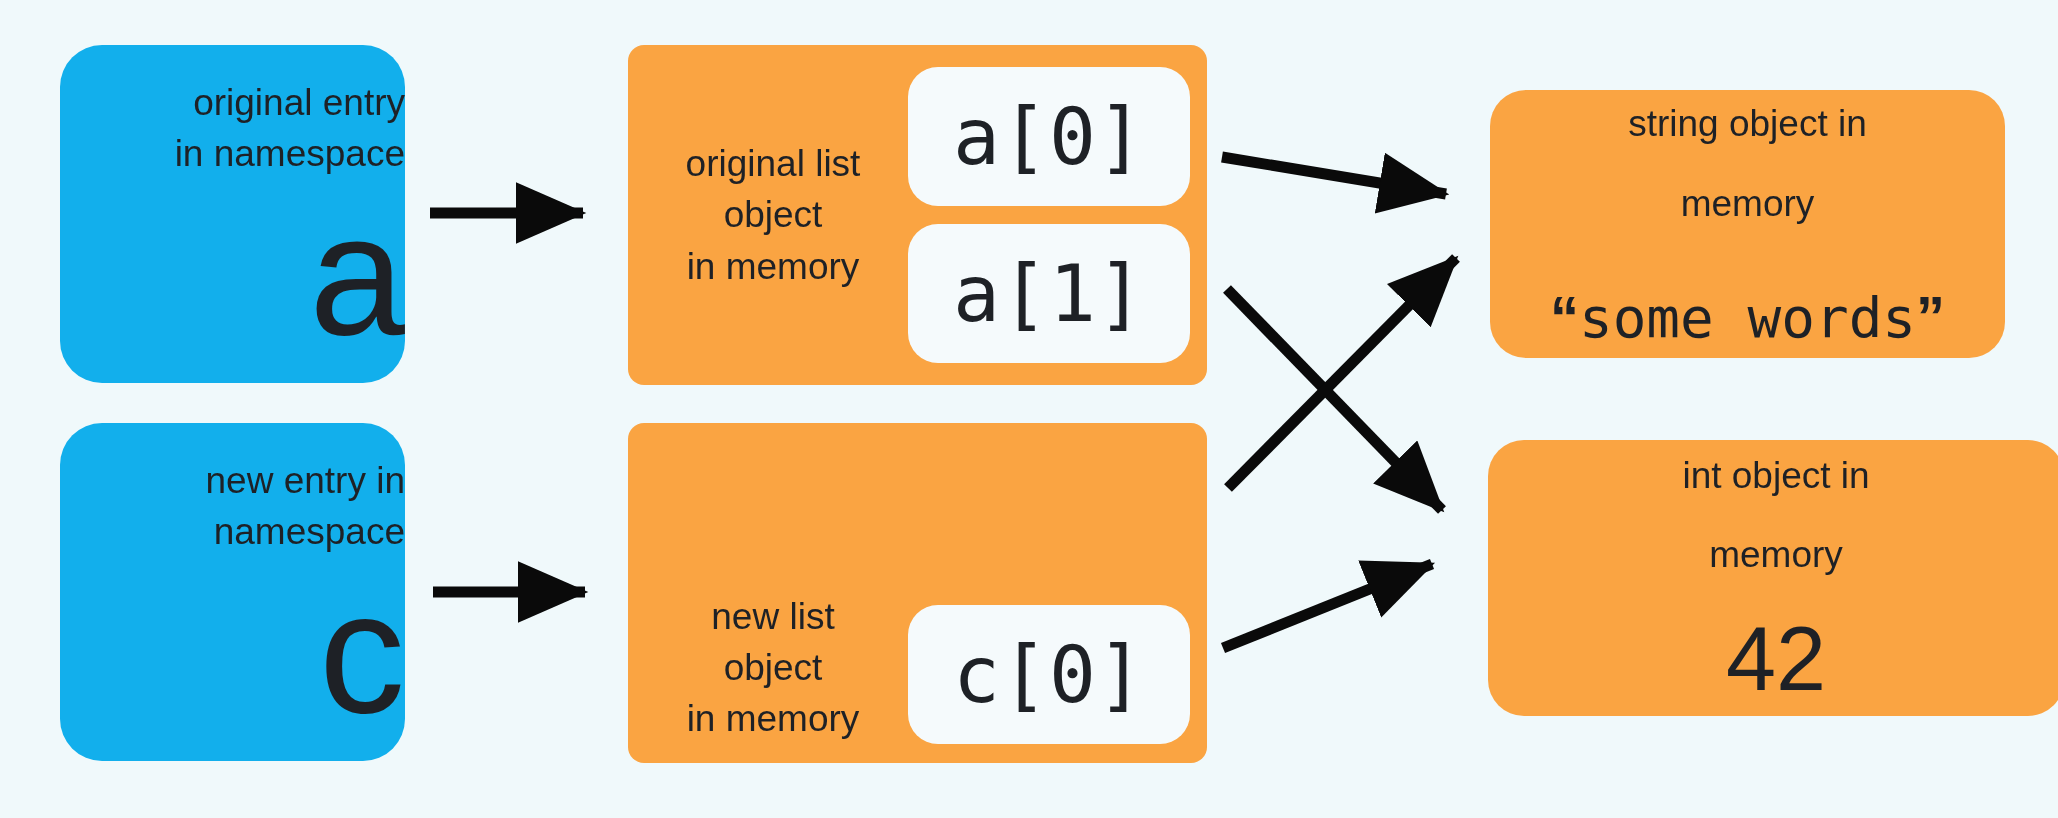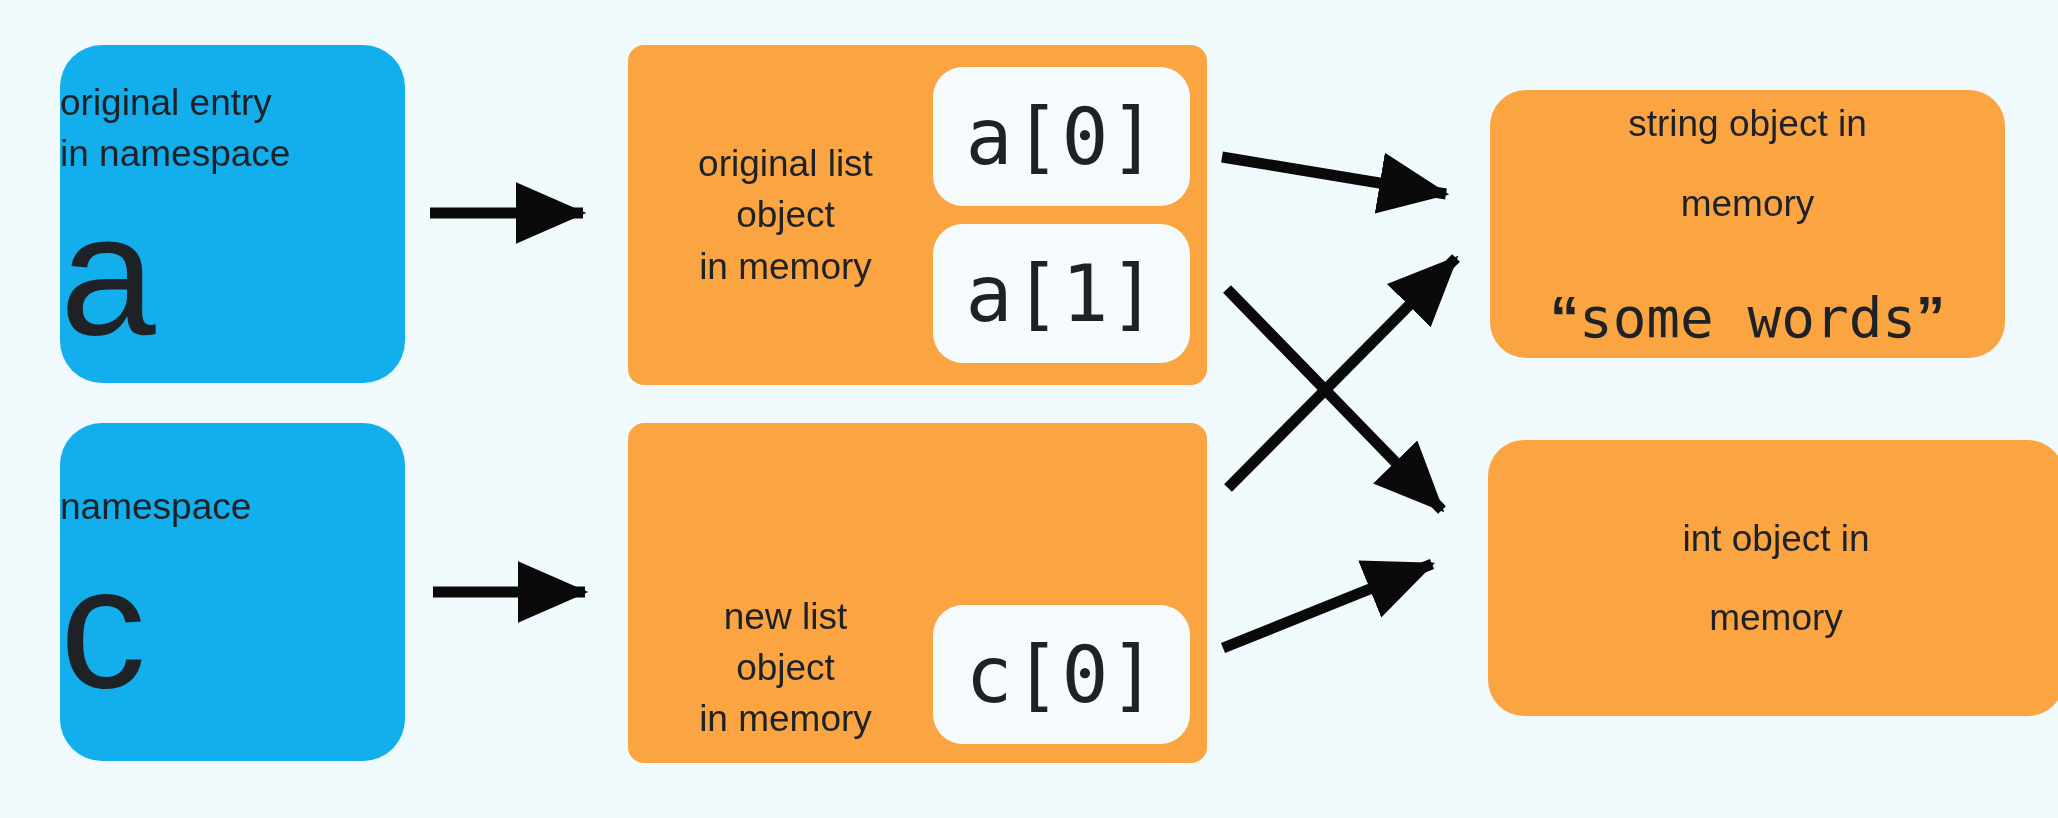--- a/index.html
+++ b/index.html
@@ -13,21 +13,21 @@
     overflow: hidden;
   }
   .box { position: absolute; box-sizing: border-box; }
   .blue   { background: #12AFEC; border-radius: 42px; }
   .orange { background: #FAA442; border-radius: 16px; }
 
   
   .ns {
     left: 60px; width: 345px; height: 338px;
     display: flex; flex-direction: column;
-    align-items: flex-start; justify-content: center;
+    align-items: flex-end; justify-content: center;
     padding-top: 6px;
   }
   .ns-a { top: 45px; }
   .ns-c { top: 423px; }
   .lbl-line {
     font-size: 37px; font-weight: 500; line-height: 1.38;
     text-align: center; white-space: nowrap;
   }
   .bigvar { font-size: 172px; line-height: 0.95; margin-top: 14px; }
 
@@ -35,21 +35,21 @@
   .list {
     left: 628px; width: 579px; height: 340px;
     display: flex; align-items: center;
     padding: 19px 17px 19px 10px;
   }
   .list-a { top: 45px; }
   .list-c { top: 423px; align-items: flex-end; }
   .list-label { flex: 1; text-align: center; }
   .slots { display: flex; flex-direction: column; gap: 18px; }
   .slot {
-    width: 257px; height: 139px;
+    width: 282px; height: 139px;
     background: #F5FAFC; border-radius: 30px;
     display: flex; align-items: center; justify-content: center;
     font-family: "DejaVu Sans Mono", monospace;
     font-size: 78px; letter-spacing: 1px;
   }
 
   
   .obj {
     display: flex; flex-direction: column;
     align-items: center; justify-content: center;
@@ -72,20 +72,21 @@
 
 <div class="canvas">
 
   <div class="box blue ns ns-a">
     <div class="lbl-line">original entry</div>
     <div class="lbl-line">in namespace</div>
     <div class="bigvar">a</div>
   </div>
 
   <div class="box blue ns ns-c">
+    <div class="lbl-line">new entry in</div>
     <div class="lbl-line">namespace</div>
     <div class="bigvar">c</div>
   </div>
 
   <div class="box orange list list-a">
     <div class="list-label">
       <div class="lbl-line">original list</div>
       <div class="lbl-line">object</div>
       <div class="lbl-line">in memory</div>
     </div>
@@ -108,20 +109,21 @@
 
   <div class="box orange obj obj-str">
     <div class="lbl-line">string object in</div>
     <div class="lbl-line">memory</div>
     <div class="obj-value-mono"><span class="q">“</span><span>some words</span><span class="q">”</span></div>
   </div>
 
   <div class="box orange obj obj-int">
     <div class="lbl-line">int object in</div>
     <div class="lbl-line">memory</div>
+    <div class="obj-value-sans">42</div>
   </div>
 
   <svg class="arrows" width="2058" height="818" viewBox="0 0 2058 818">
     <defs>
       <marker id="ah" markerWidth="7" markerHeight="6" refX="6.1" refY="2.8" orient="auto" markerUnits="strokeWidth">
         <path d="M0,0 L6.4,2.8 L0,5.6 Z" fill="#0A0A0A"></path>
       </marker>
     </defs>
     <line class="arrow" x1="430" y1="213" x2="583" y2="213" marker-end="url(#ah)"></line>
     <line class="arrow" x1="433" y1="592" x2="585" y2="592" marker-end="url(#ah)"></line>

